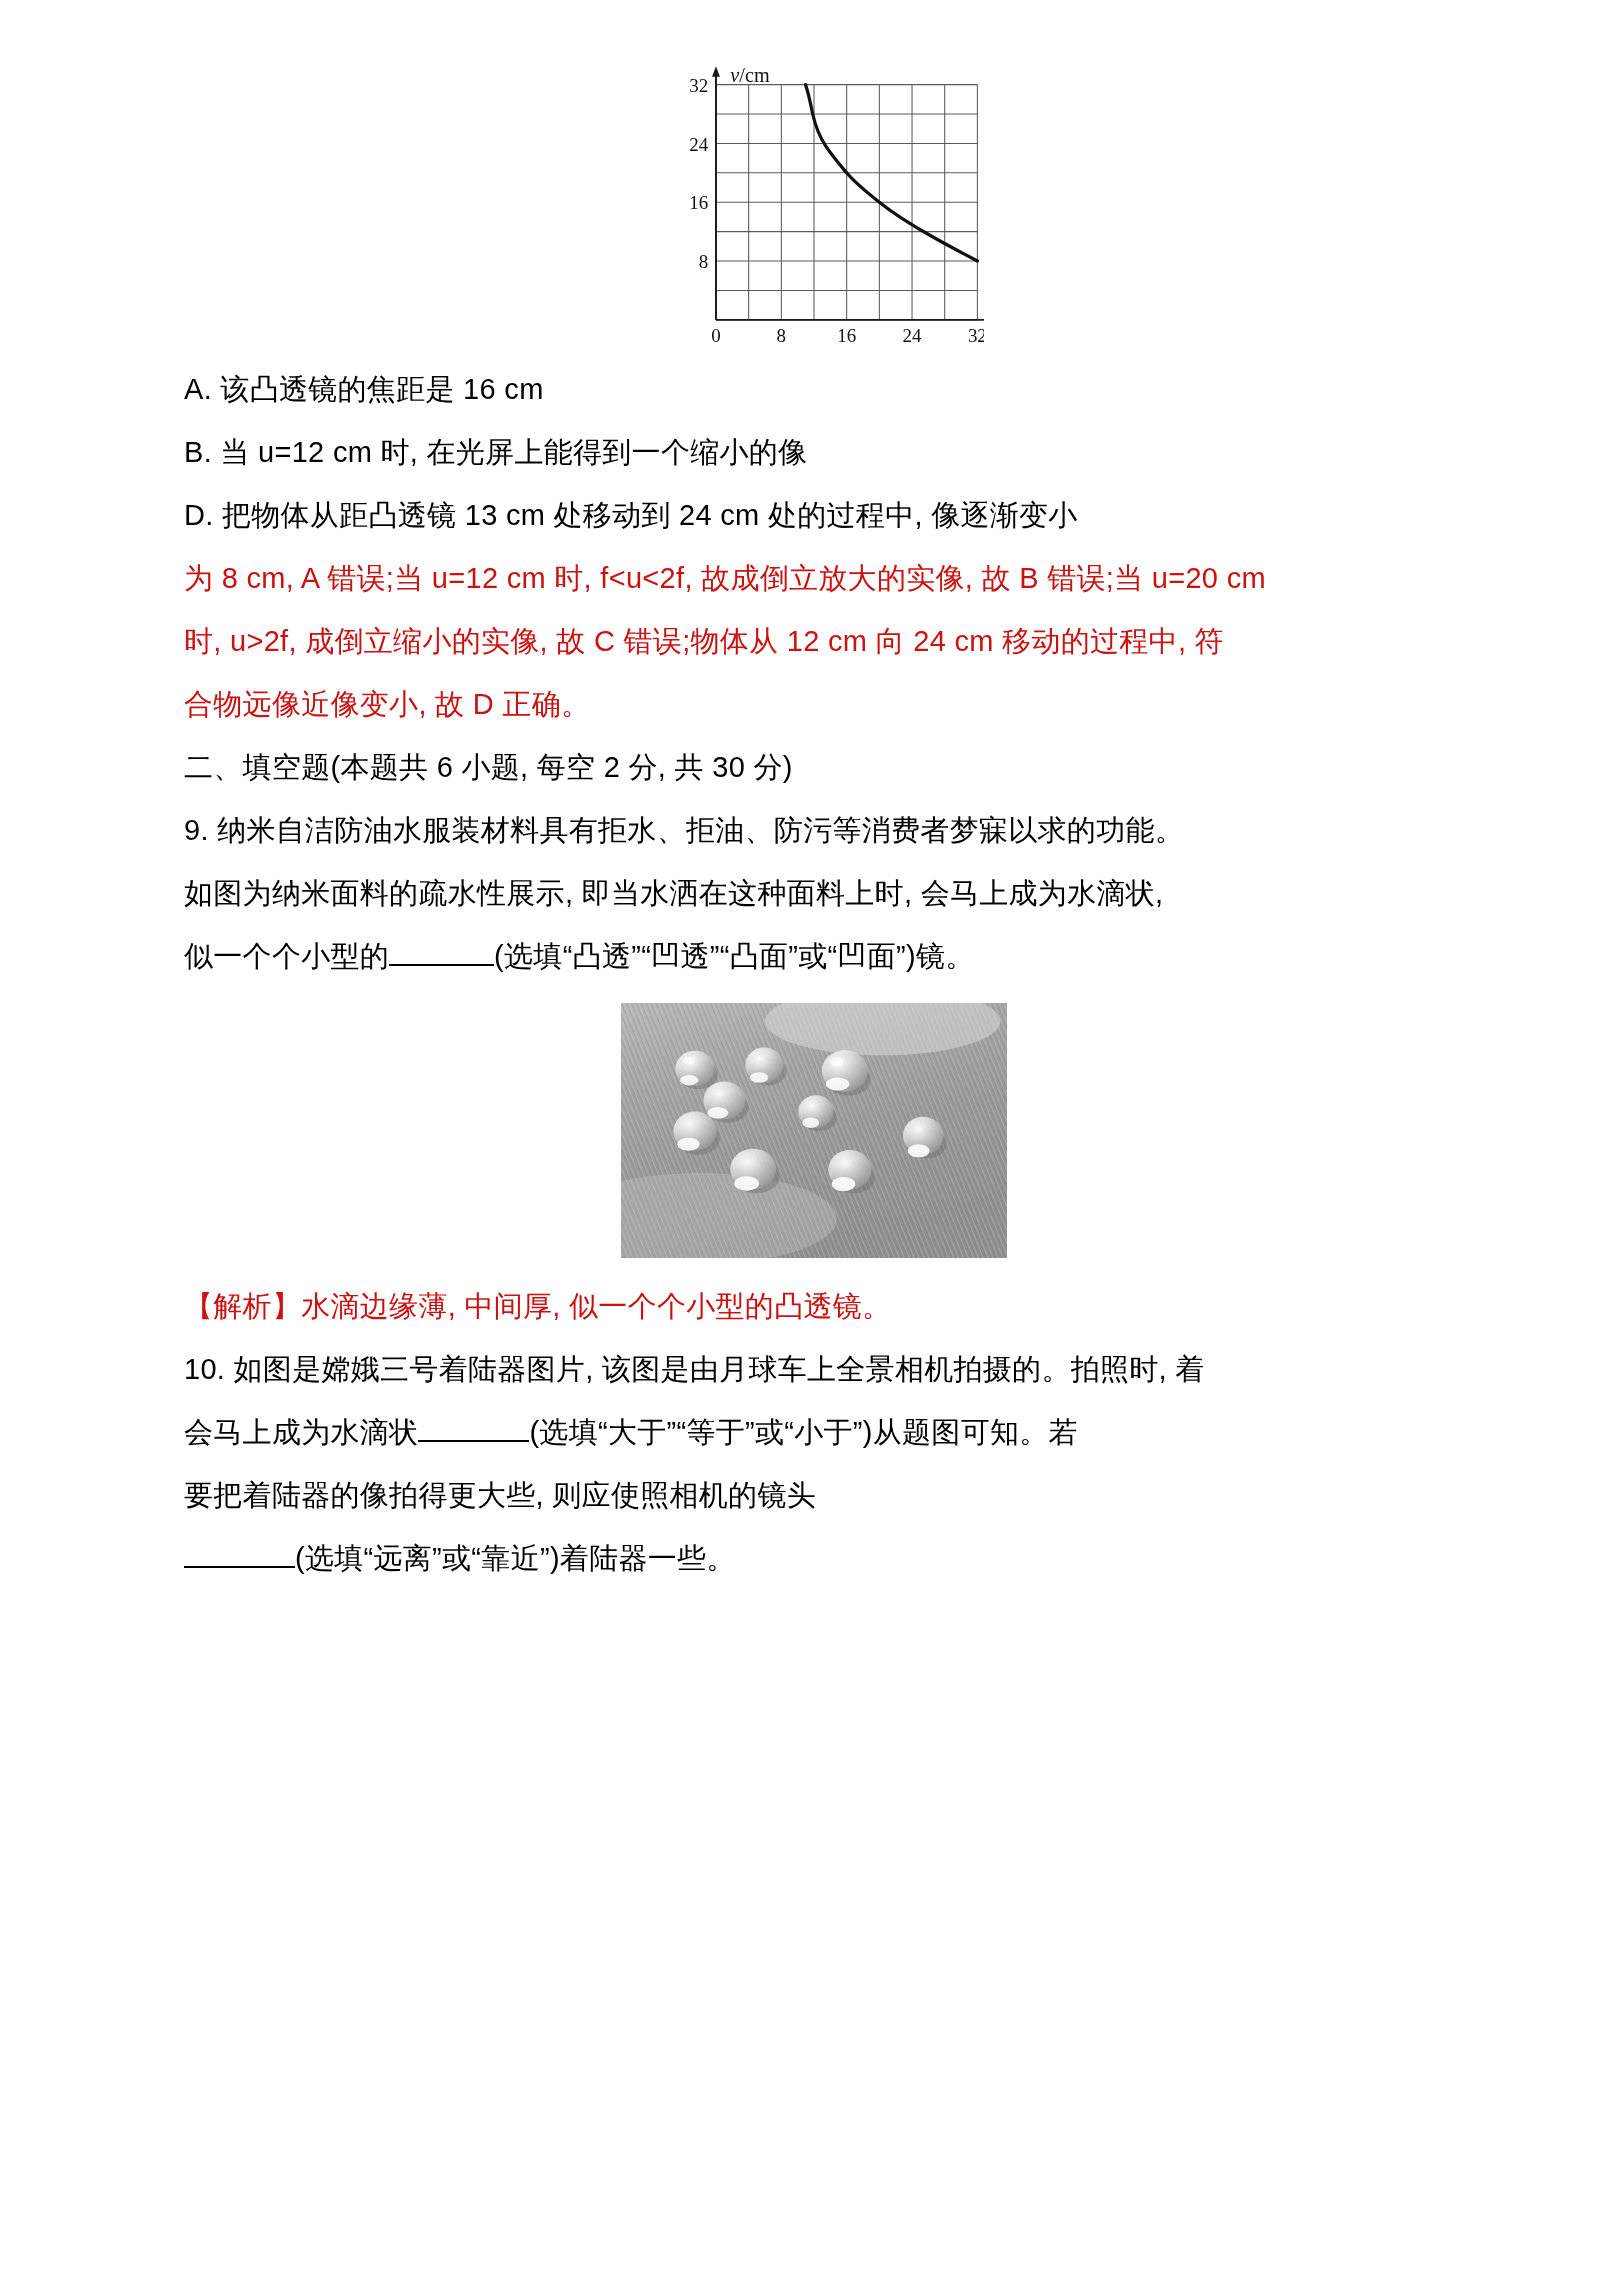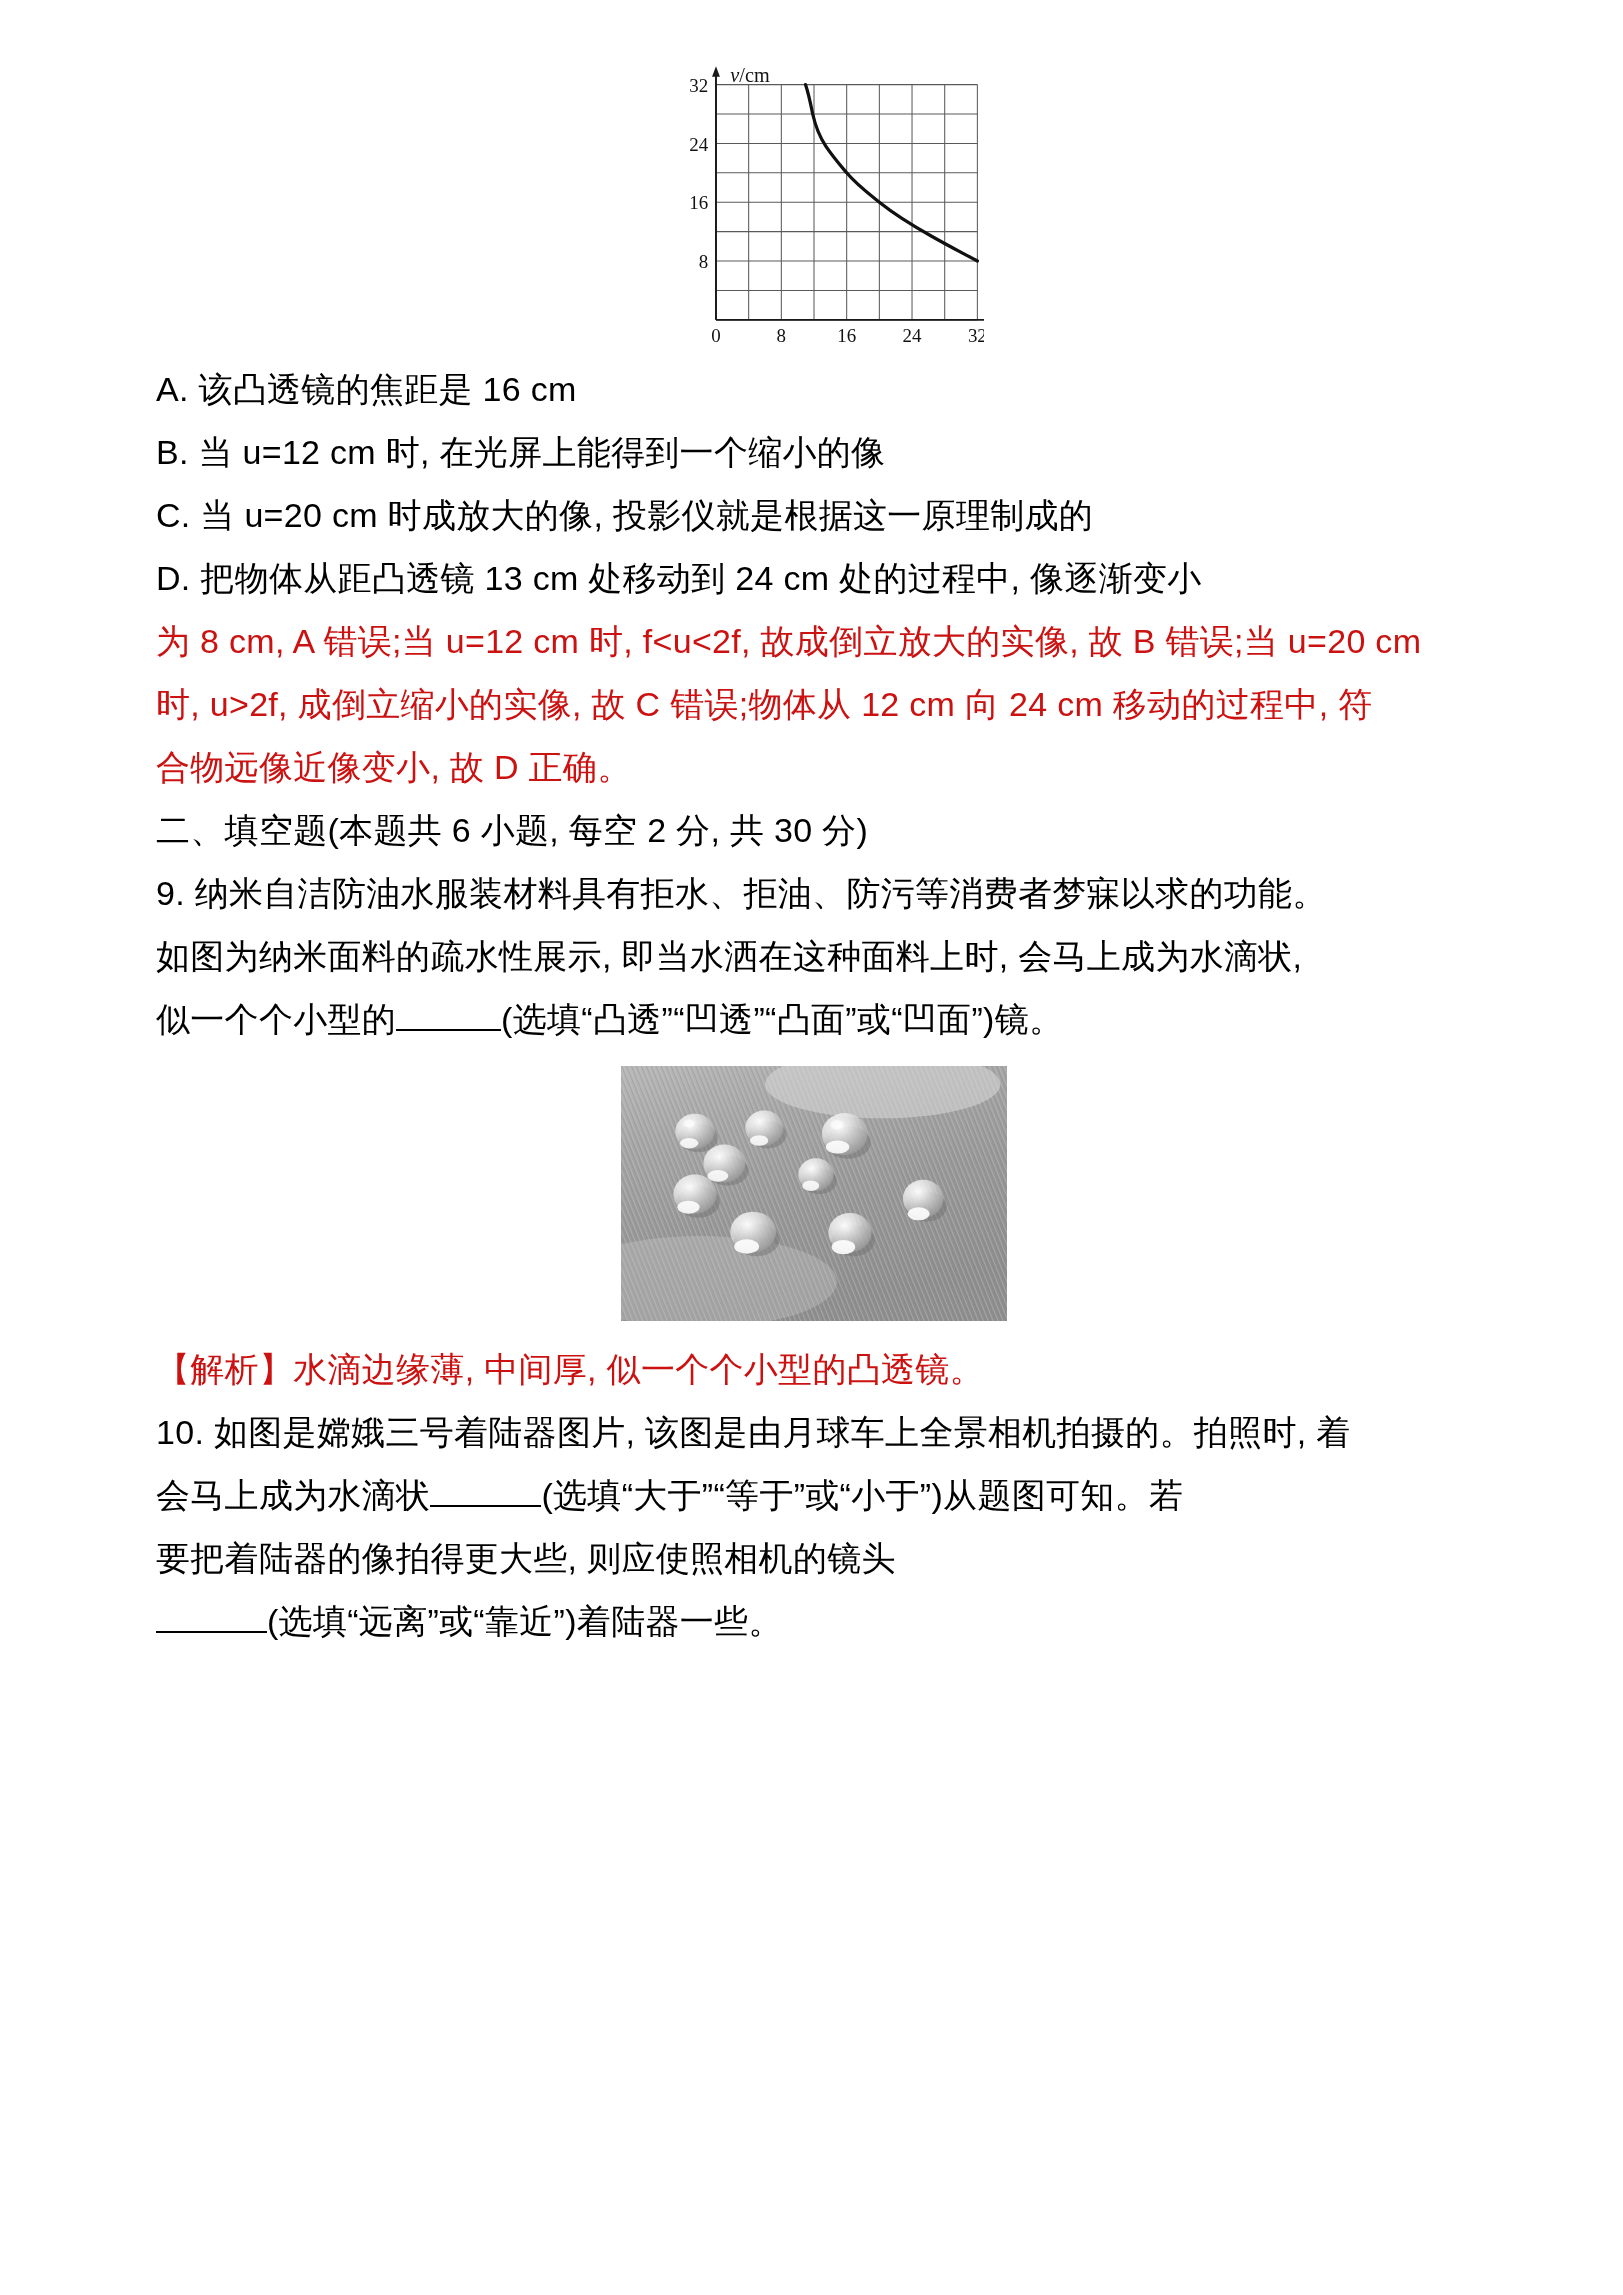--- a/index.html
+++ b/index.html
@@ -40,24 +40,25 @@
     margin: 0 0 11.8px 0;
   }
   .graph-box {
     width: 340px;
     height: 281px;
     position: relative;
   }
 
   
   .line {
-    font-size: 34px;
+    font-size: 29px;
     line-height: 63px;
     letter-spacing: 0.3px;
     white-space: nowrap;
+    margin-left: 28px;
   }
   .red { color: #cc1111; }
   .blue { color: #1ba1e2; }
   .black { color: #000000; }
 
   .blank {
     display: inline-block;
     border-bottom: 2px solid currentColor;
     vertical-align: baseline;
   }
@@ -142,21 +143,20 @@
           </g>
 
           <text x="132" y="26" font-family="Liberation Serif, DejaVu Serif, serif" font-size="31" font-style="italic" fill="#111111">v<tspan font-style="normal">/cm</tspan></text>
           <text x="528" y="424" font-family="Liberation Serif, DejaVu Serif, serif" font-size="31" font-style="italic" fill="#111111">u<tspan font-style="normal">/cm</tspan></text>
         </svg>
       </div>
     </div>
 
     <div class="line black">A. 该凸透镜的焦距是 16 cm</div>
     <div class="line black">B. 当 u=12 cm 时, 在光屏上能得到一个缩小的像</div>
-    <div class="line black">C. 当 u=20 cm 时成放大的像, 投影仪就是根据这一原理制成的</div>
     <div class="line black">D. 把物体从距凸透镜 13 cm 处移动到 24 cm 处的过程中, 像逐渐变小</div>
 
     <div class="line red">为 8 cm, A 错误;当 u=12 cm 时, f&lt;u&lt;2f, 故成倒立放大的实像, 故 B 错误;当 u=20 cm</div>
     <div class="line red">时, u&gt;2f, 成倒立缩小的实像, 故 C 错误;物体从 12 cm 向 24 cm 移动的过程中, 符</div>
     <div class="line red">合物远像近像变小, 故 D 正确。</div>
 
     <div class="line black">二、填空题(本题共 6 小题, 每空 2 分, 共 30 分)</div>
 
     <div class="line black">9. 纳米自洁防油水服装材料具有拒水、拒油、防污等消费者梦寐以求的功能。</div>
     <div class="line black">如图为纳米面料的疏水性展示, 即当水洒在这种面料上时, 会马上成为水滴状,</div>

